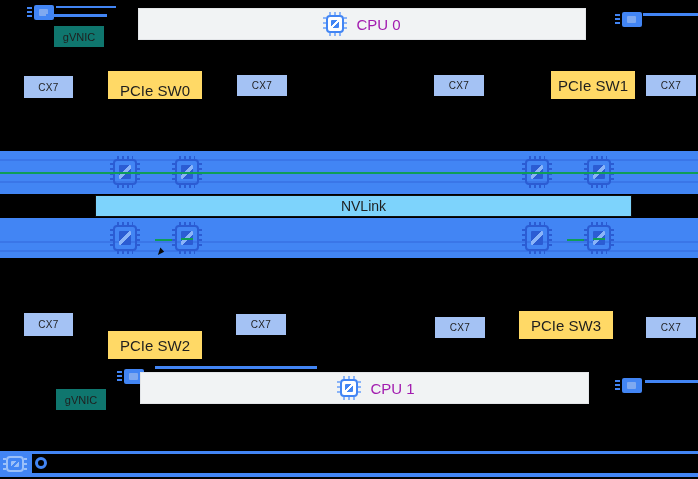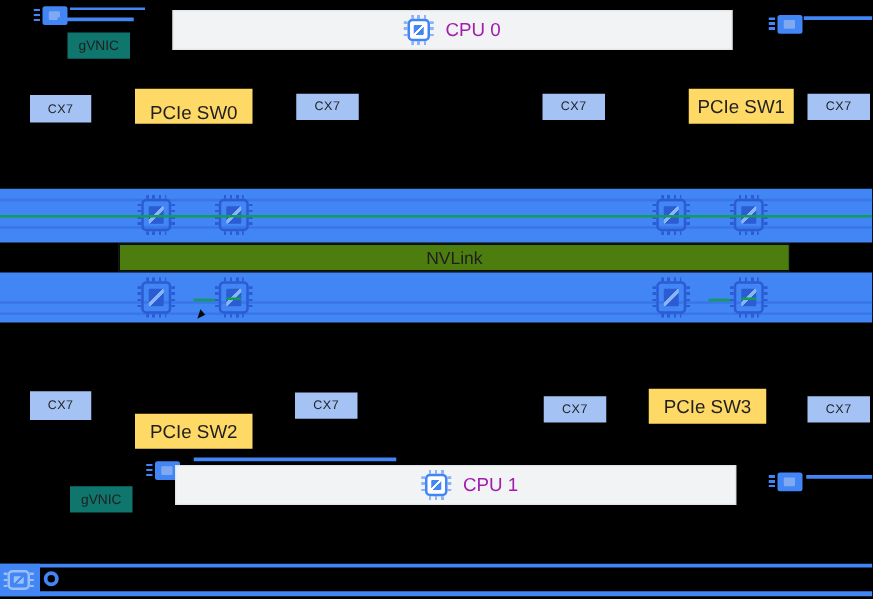--- a/index.html
+++ b/index.html
@@ -4,21 +4,21 @@
 <style>
   html,body{margin:0;padding:0;background:#000;}
   #stage{position:relative;width:698px;height:479px;background:#000;overflow:hidden;
          font-family:"Liberation Sans",sans-serif;}
   .box{position:absolute;display:flex;align-items:center;justify-content:center;
        box-sizing:border-box;color:#1f1f1f;}
   .cx7{background:#a4c2f4;font-size:10px;letter-spacing:.4px;}
   .sw{background:#ffd966;font-size:15px;font-weight:500;}
   .gvnic{background:#0f766e;font-size:11px;}
   .cpu{background:#f1f3f4;border:1px solid #e3e5e8;font-size:15px;gap:9px;color:#a21caf;}
-  .nvlink{background:#4d7c0f;border:1px solid #0d0d0d;font-size:14px;}
+  .nvlink{background:#7dd3fc;border:1px solid #0d0d0d;font-size:14px;}
   .bar{position:absolute;left:0;width:698px;background:#4285f4;}
   .hline{position:absolute;background:#4285f4;}
   .gline{position:absolute;background:#0f9d58;}
   .stripe{position:absolute;left:0;width:698px;background:#3a76e8;height:2px;}
   
   .chip{position:absolute;}
   .chip .body{position:absolute;inset:3px;border:2px solid var(--c);border-radius:4px;
               background:var(--bg,transparent);box-sizing:border-box;}
   .chip .core{position:absolute;inset:8px;border-radius:1px;
               background:linear-gradient(135deg,var(--c) 42%,var(--d) 42%,var(--d) 58%,var(--c) 58%);}

